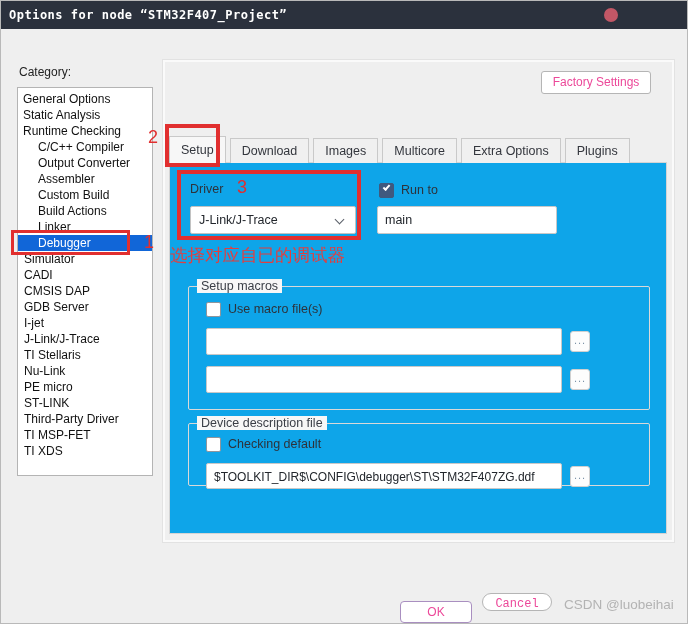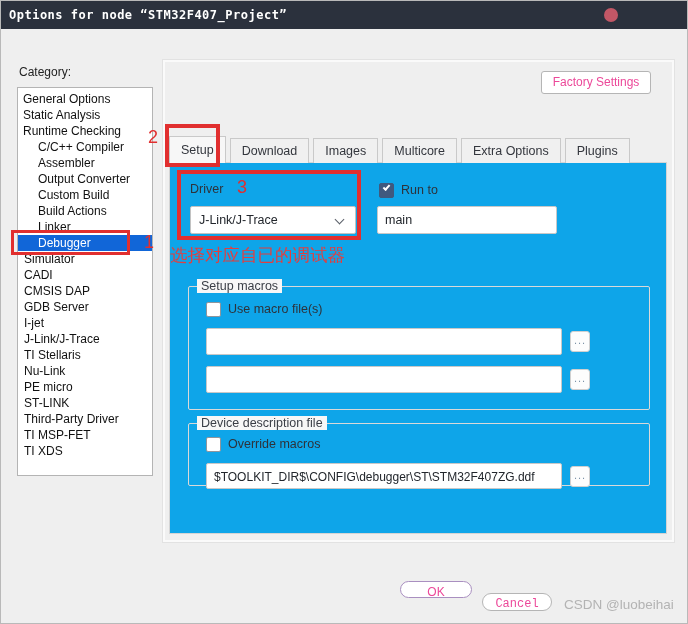--- a/index.html
+++ b/index.html
@@ -76,22 +76,22 @@
                 font-size:11px; line-height:17px; text-align:center; letter-spacing:1px; }
 
   
   .red-rect { position:absolute; border:4px solid #e12f2f; z-index:6; pointer-events:none; }
   .red-num { position:absolute; color:#e12f2f; font-size:18px; z-index:6;
              font-family:"Liberation Sans", sans-serif; }
   .red-note { position:absolute; left:169px; top:242px; color:#e23f3f; font-size:17.5px;
               z-index:6; white-space:nowrap; }
 
   
-  .ok-btn { position:absolute; left:399px; top:580px; width:72px; height:17px;
-            line-height:21px; border:1px solid #a98fc0; border-radius:10px; }
+  .ok-btn { position:absolute; left:399px; top:600px; width:72px; height:22px;
+            line-height:21px; border:1px solid #a98fc0; border-radius:4px; }
   .cancel-btn { position:absolute; left:481px; top:592px; width:70px; height:18px;
                 line-height:21px; border-radius:9px;font-family:Liberation Mono, monospace; }
   .watermark { position:absolute; left:563px; top:596px; font-size:13.5px; color:#b3b3b3;
                white-space:nowrap; }
 </style>
 </head>
 <body>
 
 <div class="window">
 
@@ -99,22 +99,22 @@
     <span class="title">Options for node “STM32F407_Project”</span>
   </div>
   <div class="close-dot"></div>
 
   <div class="cat-label">Category:</div>
   <div class="listbox" id="category-list">
       <div class="list-item ind0">General Options</div>
       <div class="list-item ind0">Static Analysis</div>
       <div class="list-item ind0">Runtime Checking</div>
       <div class="list-item ind1">C/C++ Compiler</div>
+      <div class="list-item ind1">Output Converter</div>
       <div class="list-item ind1">Assembler</div>
-      <div class="list-item ind1">Output Converter</div>
       <div class="list-item ind1">Custom Build</div>
       <div class="list-item ind1">Build Actions</div>
       <div class="list-item ind1">Linker</div>
       <div class="list-item ind1 selected">Debugger</div>
       <div class="list-item ind2">Simulator</div>
       <div class="list-item ind2">CADI</div>
       <div class="list-item ind2">CMSIS DAP</div>
       <div class="list-item ind2">GDB Server</div>
       <div class="list-item ind2">I-jet</div>
       <div class="list-item ind2">J-Link/J-Trace</div>
@@ -164,21 +164,21 @@
       <div class="browse-btn" style="left:381px; top:44px;">...</div>
       <div class="input" style="left:17px; top:79px; width:356px; height:27px;"></div>
       <div class="browse-btn" style="left:381px; top:82px;">...</div>
     </div>
 
     <div class="group" style="left:18px; top:224px; width:462px; height:63px;">
       <span class="group-title">Device description file</span>
       <div class="checkbox" style="left:17px; top:13px;">
         
       </div>
-      <div class="lbl" style="left:39px; top:13px;">Override macros</div>
+      <div class="lbl" style="left:39px; top:13px;">Checking default</div>
       <div class="input" style="left:17px; top:39px; width:356px; height:26px; font-size:12px;">$TOOLKIT_DIR$\CONFIG\debugger\ST\STM32F407ZG.ddf</div>
       <div class="browse-btn" style="left:381px; top:42px;">...</div>
     </div>
   </div>
 
   <div class="red-rect" style="left:10px; top:229px; width:119px; height:25px; border-width:3px;"></div>
   <div class="red-num" style="left:143px; top:231px;">1</div>
 
   <div class="red-rect" style="left:164px; top:123px; width:55px; height:43px;"></div>
   <div class="red-num" style="left:147px; top:126px;">2</div>

